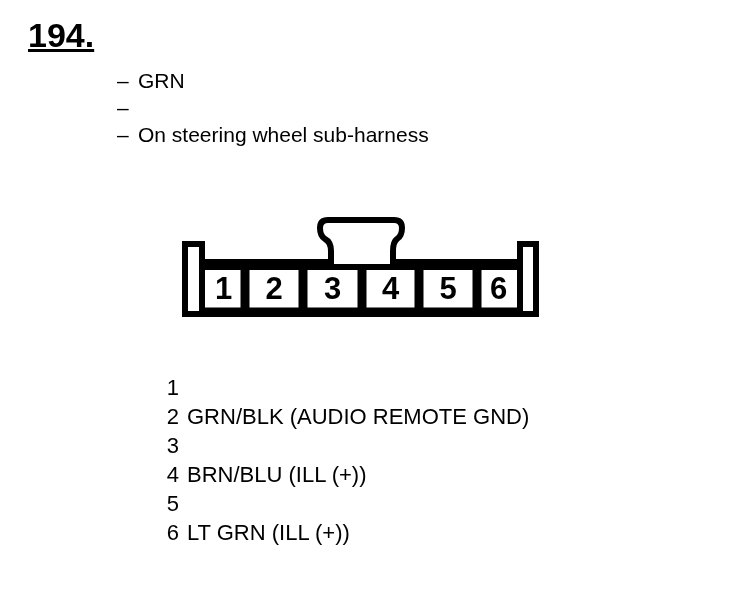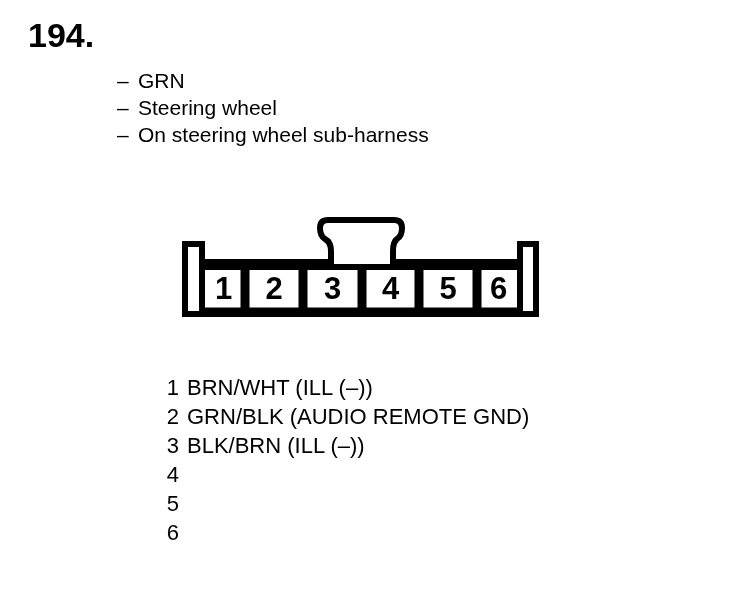--- a/index.html
+++ b/index.html
@@ -23,20 +23,21 @@
   
   .heading {
     position: absolute;
     left: 28px;
     top: 18px;
     display: flex;
     font-size: 34px;
     font-weight: bold;
     line-height: 1;
     white-space: nowrap;
+    text-decoration: underline;
   }
   .heading-number {
     width: 89px;
     flex: 0 0 auto;
   }
   
   .bullets {
     position: absolute;
     left: 117px;
     top: 67px;
@@ -101,21 +102,20 @@
     <span class="heading-number">194.</span>
   </div>
 
   <div class="bullets">
     <div class="bullet-row">
       <span class="bullet-dash">–</span>
       <span>GRN</span>
     </div>
     <div class="bullet-row">
       <span class="bullet-dash">–</span>
-      <span>Steering wheel</span>
     </div>
     <div class="bullet-row">
       <span class="bullet-dash">–</span>
       <span>On steering wheel sub-harness</span>
     </div>
   </div>
 
   <div class="connector-wrap">
     <svg viewBox="0 0 366 110" xmlns="http://www.w3.org/2000/svg">
 
@@ -147,34 +147,34 @@
       <text class="pin-cell-number" x="154.5" y="86" text-anchor="middle">3</text>
       <text class="pin-cell-number" x="212.5" y="86" text-anchor="middle">4</text>
       <text class="pin-cell-number" x="270" y="86" text-anchor="middle">5</text>
       <text class="pin-cell-number" x="320.5" y="86" text-anchor="middle">6</text>
     </svg>
   </div>
 
   <div class="pinlist">
     <div class="pin-row">
       <span class="pin-number">1</span>
-      <span class="pin-label">BRN/WHT (ILL (–))</span>
     </div>
     <div class="pin-row">
       <span class="pin-number">2</span>
       <span class="pin-label">GRN/BLK (AUDIO REMOTE GND)</span>
     </div>
     <div class="pin-row">
       <span class="pin-number">3</span>
-      <span class="pin-label">BLK/BRN (ILL (–))</span>
     </div>
     <div class="pin-row">
       <span class="pin-number">4</span>
+      <span class="pin-label">BRN/BLU (ILL (+))</span>
     </div>
     <div class="pin-row">
       <span class="pin-number">5</span>
     </div>
     <div class="pin-row">
       <span class="pin-number">6</span>
+      <span class="pin-label">LT GRN (ILL (+))</span>
     </div>
   </div>
 
 </div>
 
 </body></html>

